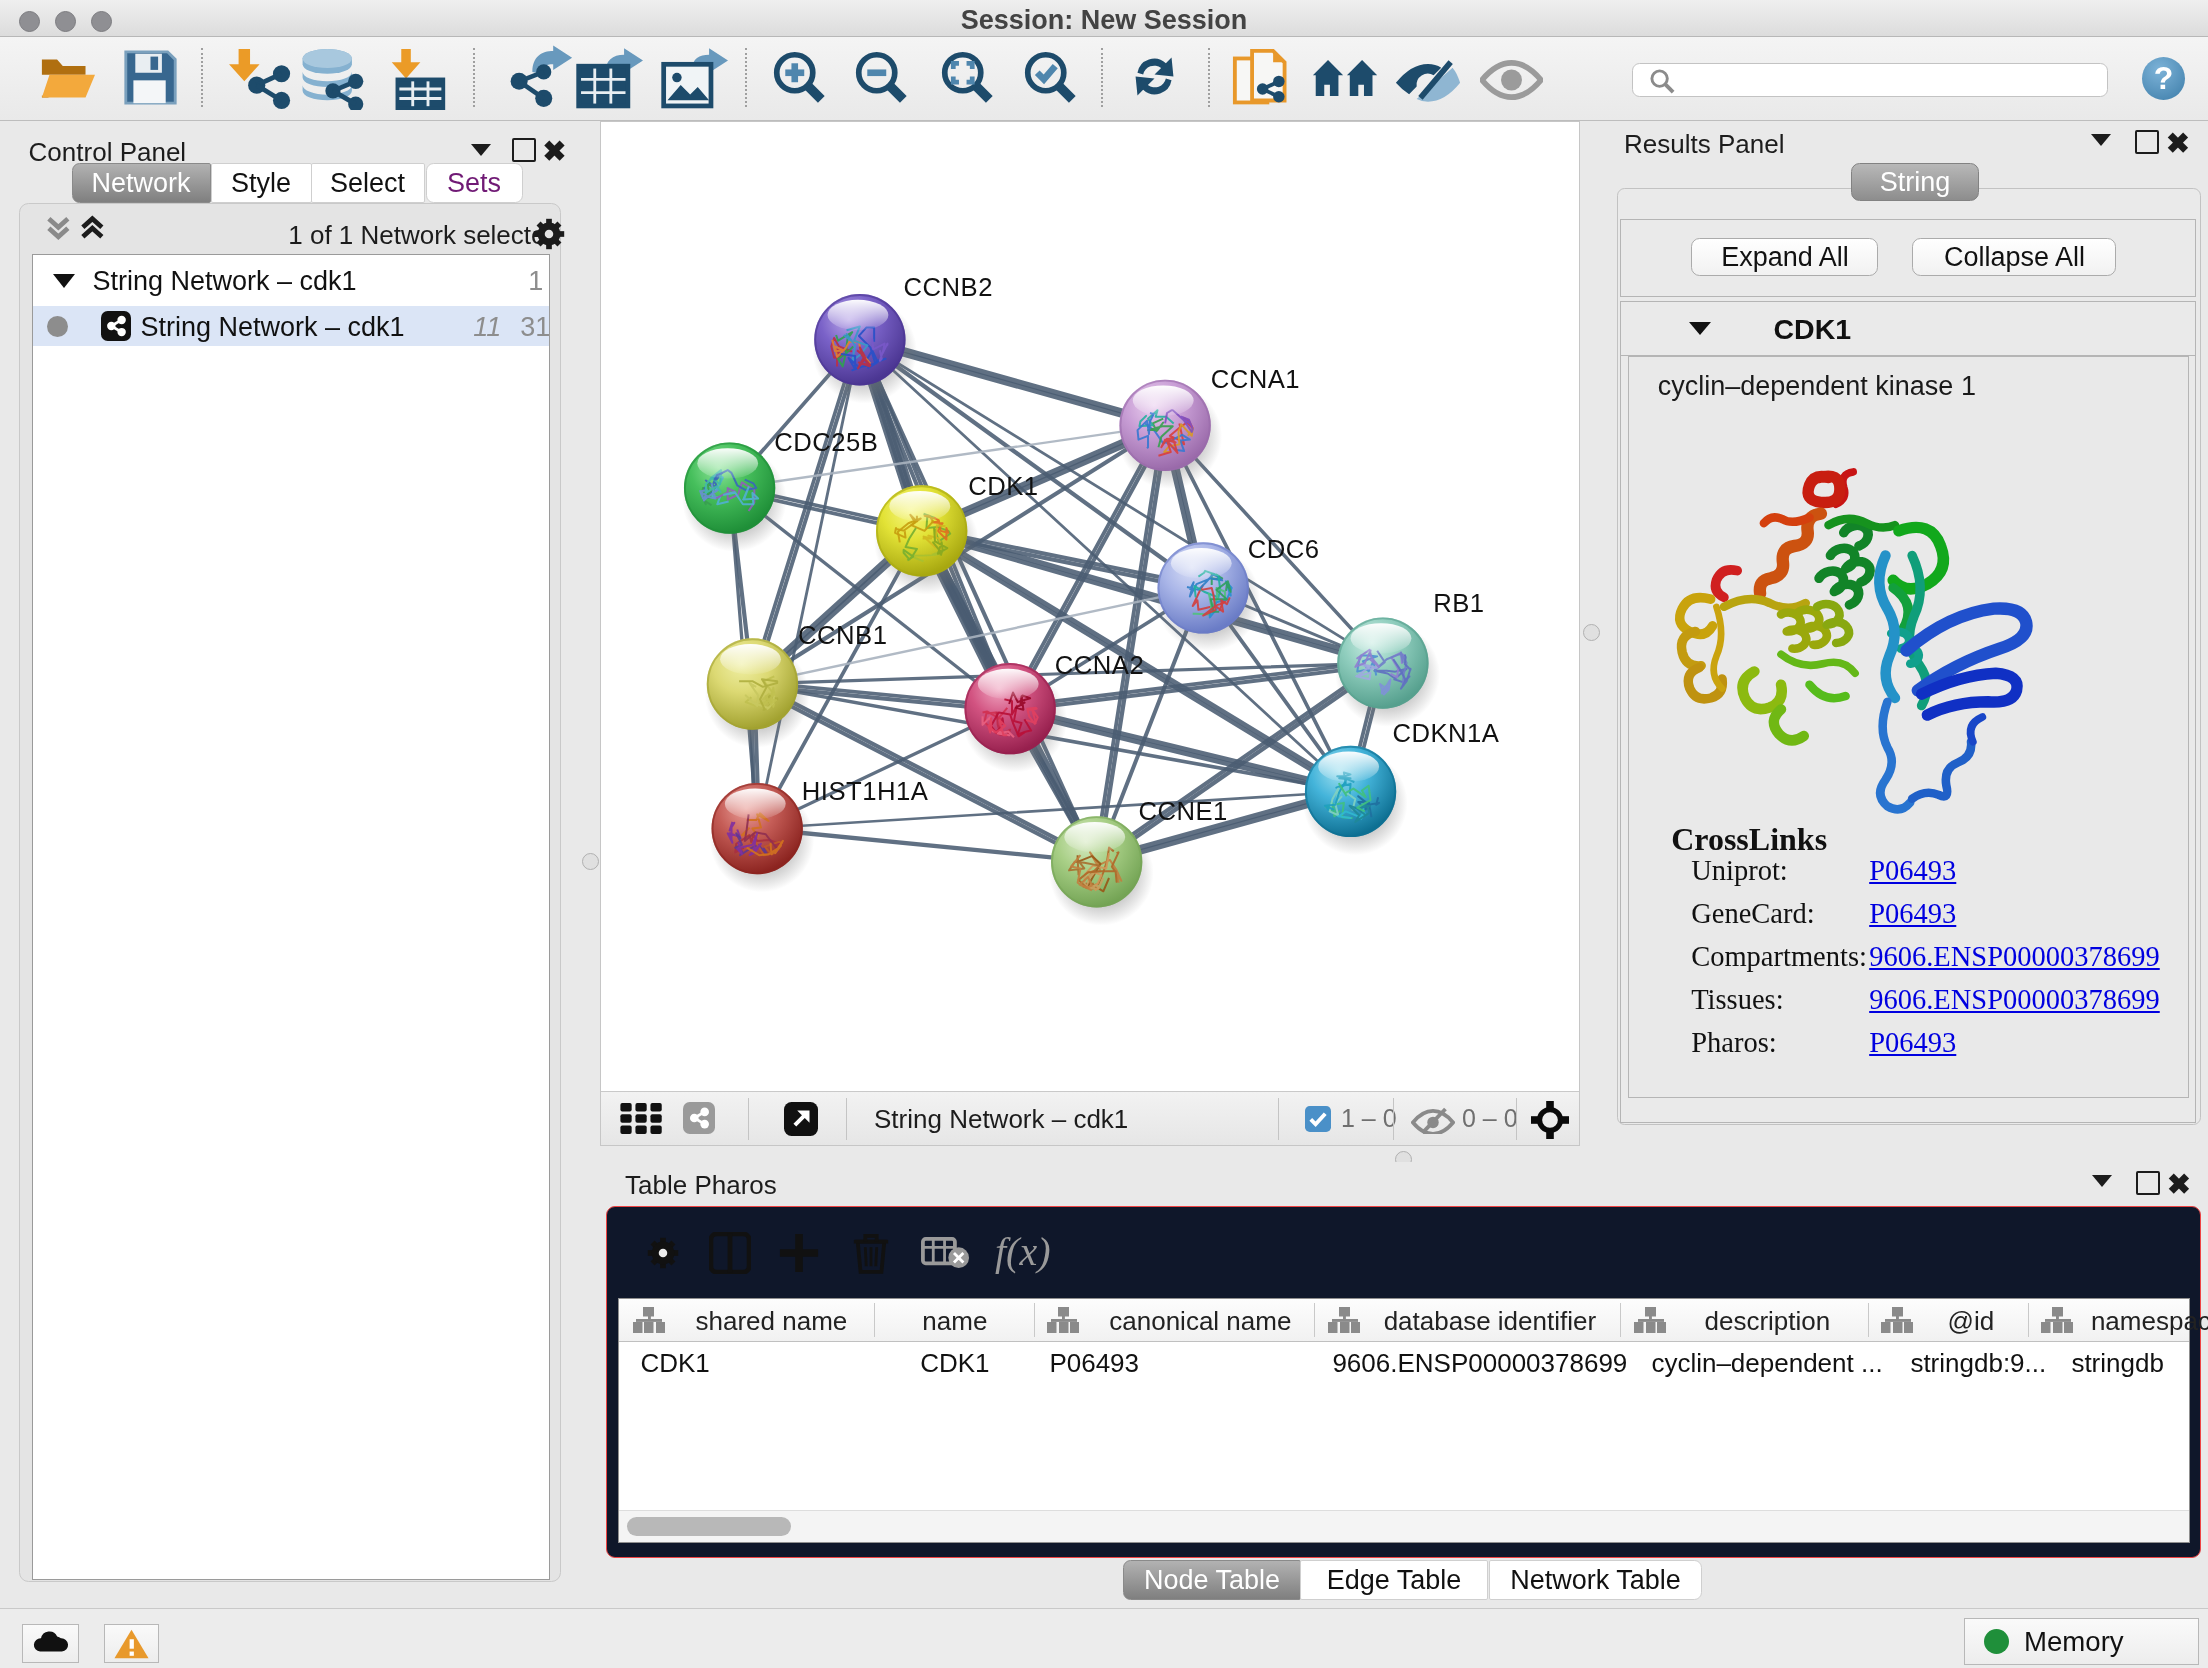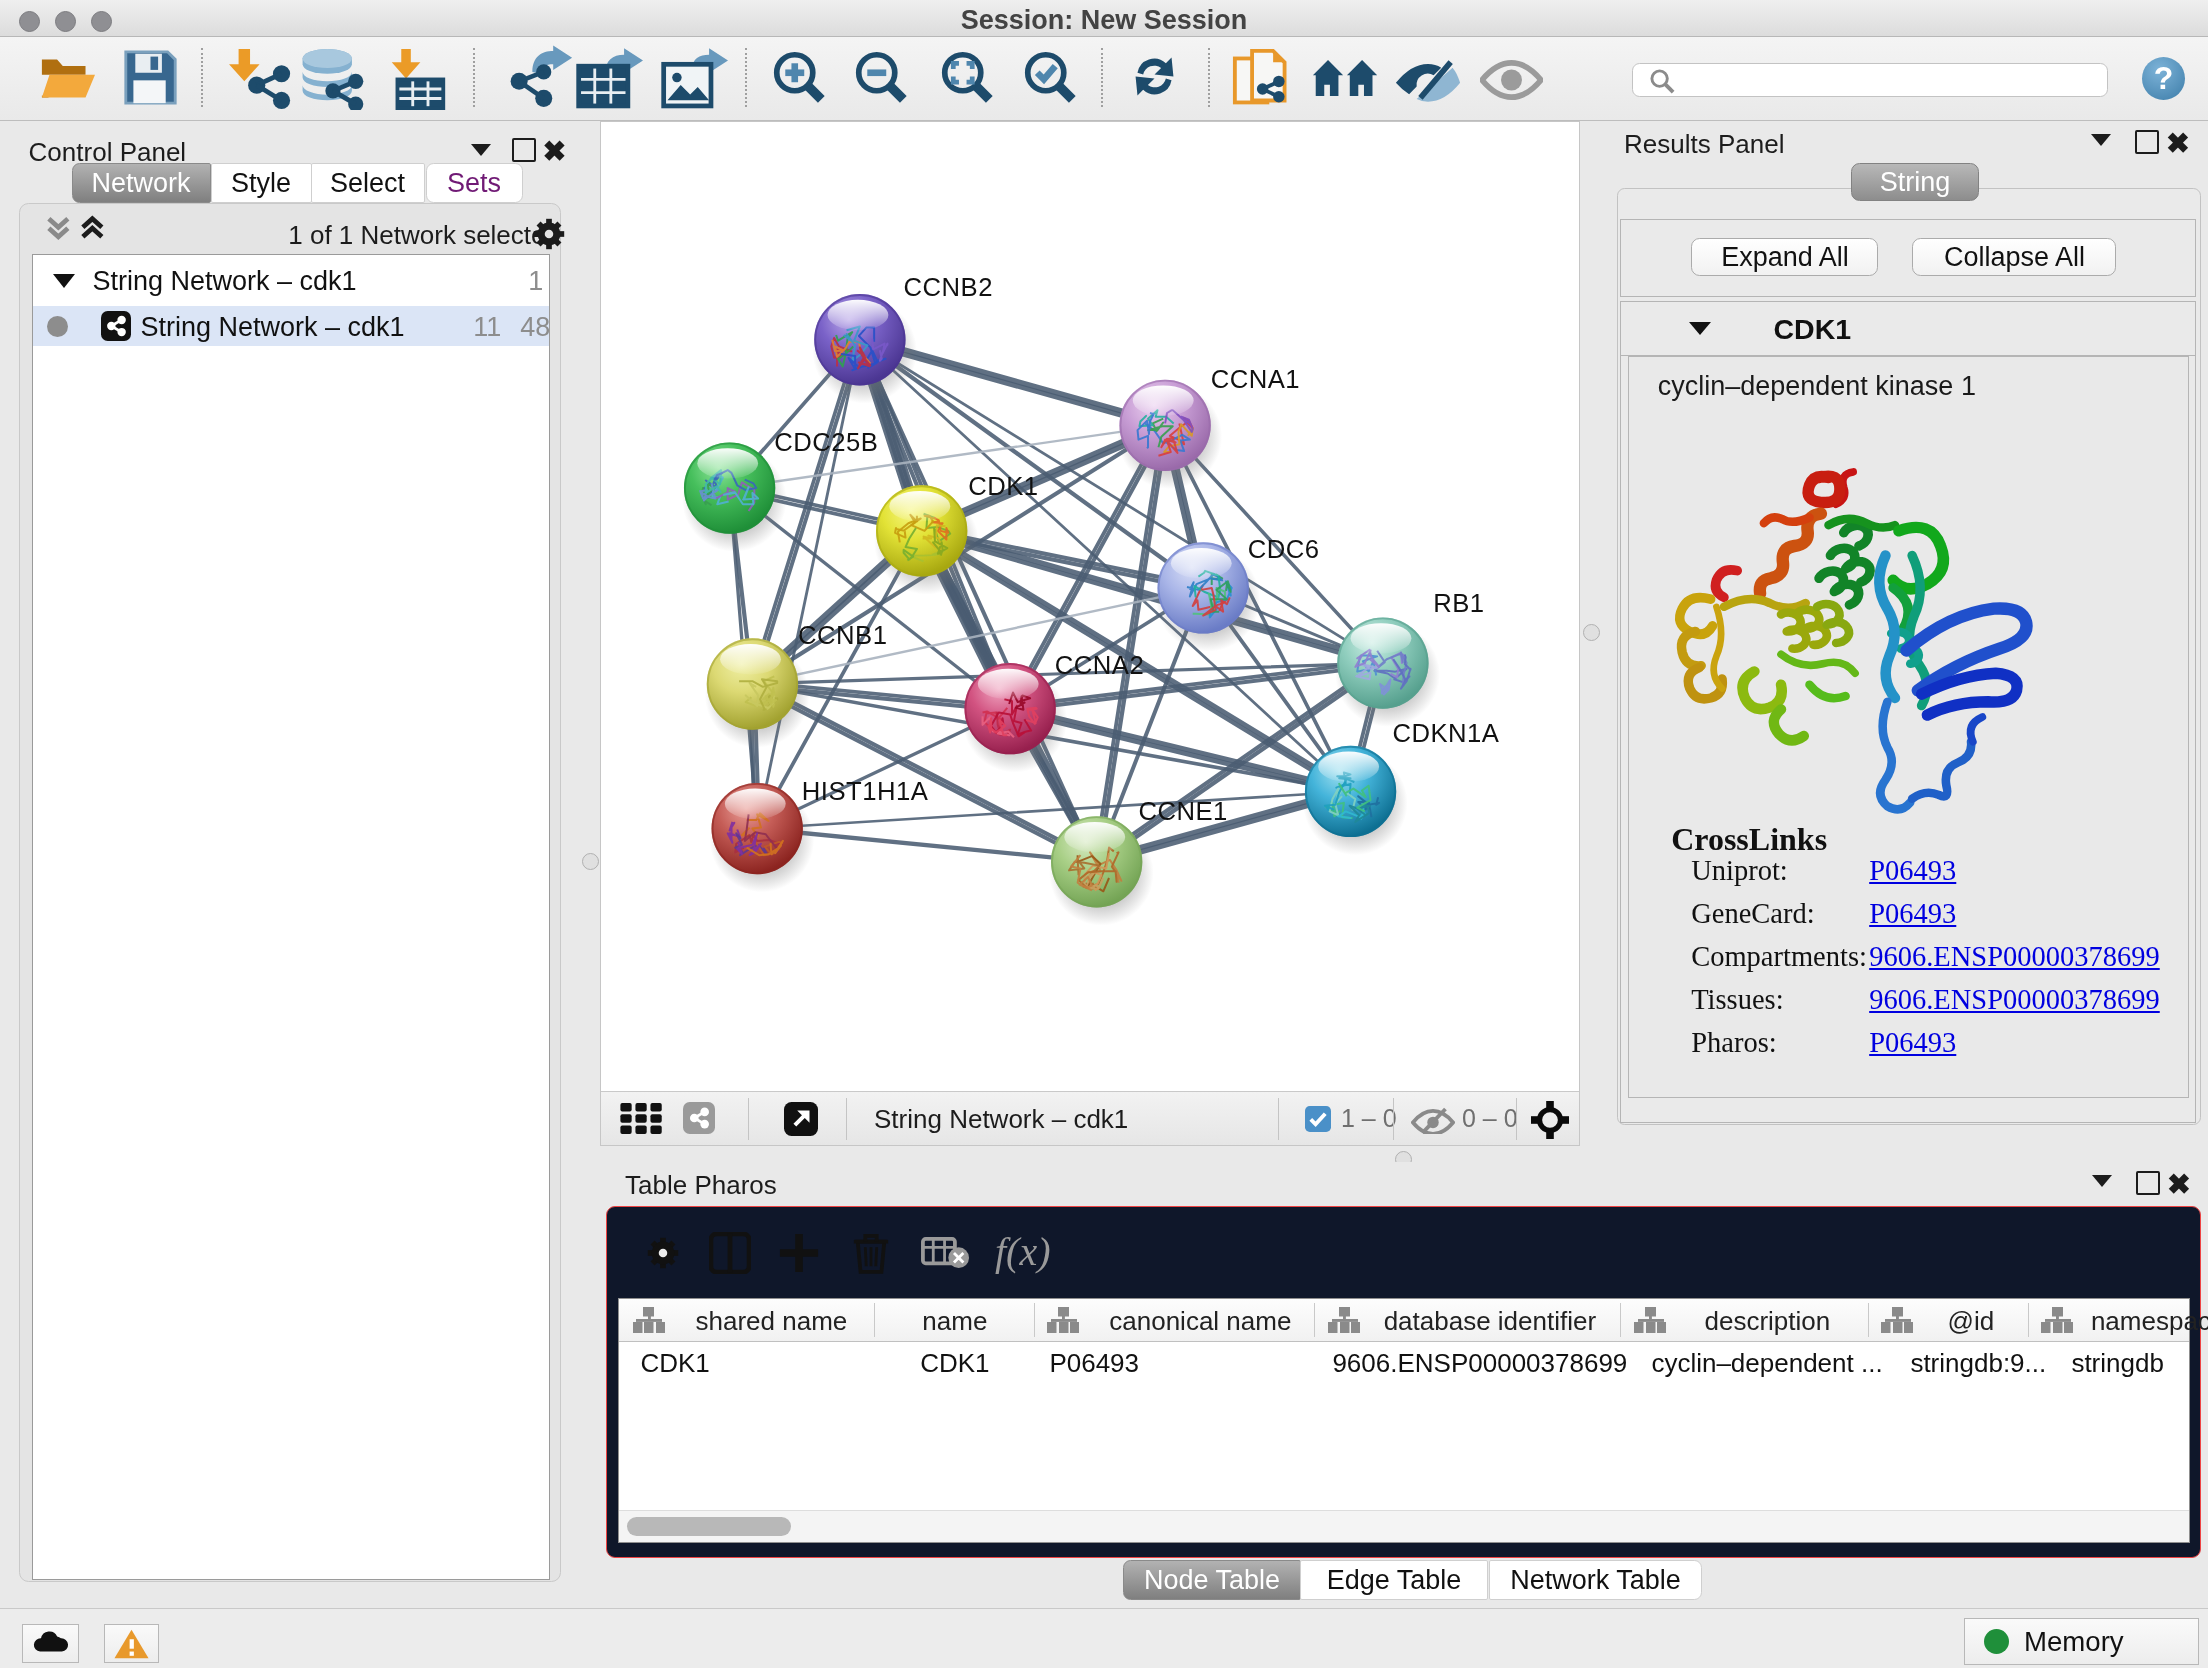--- a/index.html
+++ b/index.html
@@ -269,22 +269,22 @@
                 <circle cx="22" cy="9.5" r="4.5"></circle>
                 <circle cx="22" cy="22.5" r="4.5"></circle>
               </g>
             <g stroke="#fff" stroke-width="3">
                 <line x1="11" y1="16" x2="22" y2="9.5"></line>
                 <line x1="11" y1="16" x2="22" y2="22.5"></line>
               </g>
           </svg>
         </div>
         <div class="abs" style="left:107px;top:5.7px;font-size:27px;color:#111;">String Network – cdk1</div>
-        <div class="abs" style="left:0;top:5.7px;width:468px;text-align:right;font-size:27px;color:#8d8d8d;">11</div>
-        <div class="abs" style="left:0;top:5.7px;width:517px;text-align:right;font-size:27px;color:#8d8d8d;">48</div>
+        <div class="abs" style="left:0;top:5.7px;width:468px;text-align:right;font-size:27px;color:#8d8d8d;font-style:italic;">11</div>
+        <div class="abs" style="left:0;top:5.7px;width:517px;text-align:right;font-size:27px;color:#8d8d8d;">31</div>
       </div>
     </div>
   </div>
 </div>
 
 <div class="abs" style="left:600px;top:121px;width:978px;height:1023px;background:#ffffff;border:1px solid #c6c6c6;">
 <svg class="abs" style="left:0;top:0;" width="978" height="969" viewBox="631 127 1028 1019">
 <defs>
 <radialGradient id="gCCNB2" cx="38%" cy="28%" r="78%">
           <stop offset="0" stop-color="#b9a6e8"></stop>

